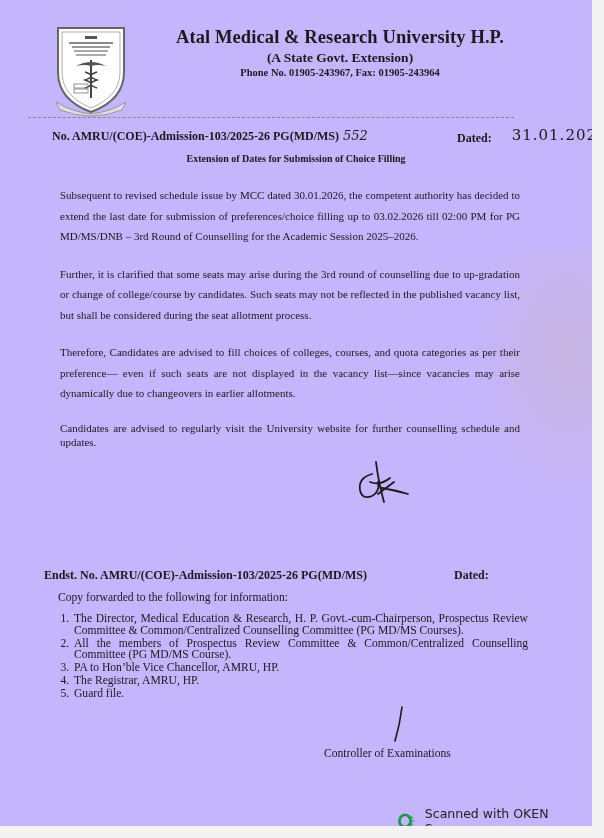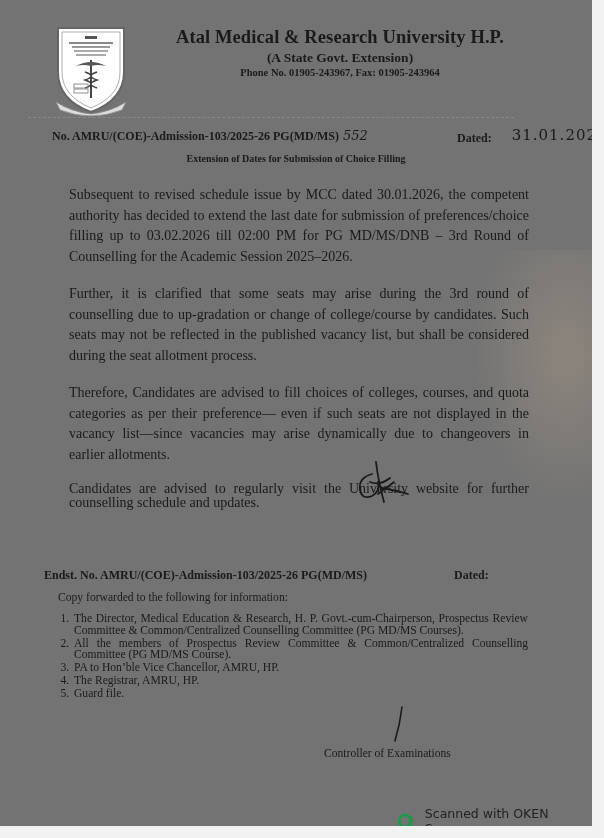--- a/index.html
+++ b/index.html
@@ -6,21 +6,21 @@
   body {
     width: 604px; height: 838px; overflow: hidden;
     background: #f2f2f2;
     font-family: "Liberation Serif", "DejaVu Serif", serif;
     color: #1a1a1a;
     position: relative;
   }
   .page {
     position: absolute; left: 0; top: 0;
     width: 592px; height: 826px;
-    background: #737373;
+    background: #c4b5fd;
     overflow: hidden;
   }
   .stain {
     position: absolute; left: 470px; top: 250px; width: 160px; height: 260px;
     background: radial-gradient(ellipse at 60% 40%, rgba(205,180,150,0.28), rgba(255,255,255,0) 70%);
     pointer-events: none;
   }
   
   .logo {
     position: absolute; left: 52px; top: 22px; width: 78px; height: 96px;
@@ -45,22 +45,22 @@
   }
   .refline .no { position: absolute; left: 0; top: 0; }
   .refline .hand { font-family: "DejaVu Serif", serif; font-style: italic; font-weight: normal; font-size: 13px; margin-left: 4px; }
   .refline .dated { position: absolute; left: 405px; top: 0; }
   .refline .date-hand { font-family: "DejaVu Serif", serif; font-weight: normal; font-size: 15px; letter-spacing: 1px; margin-left: 20px; position: relative; top: -2px;}
   .subject {
     position: absolute; left: 0; top: 153px; width: 592px; text-align: center;
     font-size: 10px; font-weight: bold;
   }
   .body {
-    position: absolute; left: 69px; top: 185px; width: 460px;
-    font-size: 14px; line-height: 20.5px; text-align: justify;
+    position: absolute; left: 60px; top: 185px; width: 460px;
+    font-size: 11px; line-height: 20.5px; text-align: justify;
   }
   .body p { margin: 0 0 17px 0; }
   .body p.tight { line-height: 14px; }
   
   .sig {
     position: absolute; left: 350px; top: 460px; width: 70px; height: 50px;
   }
   .sigblock {
     position: absolute; left: 238px; top: 508px; width: 300px; text-align: center;
     font-size: 11.6px; line-height: 14.3px;

